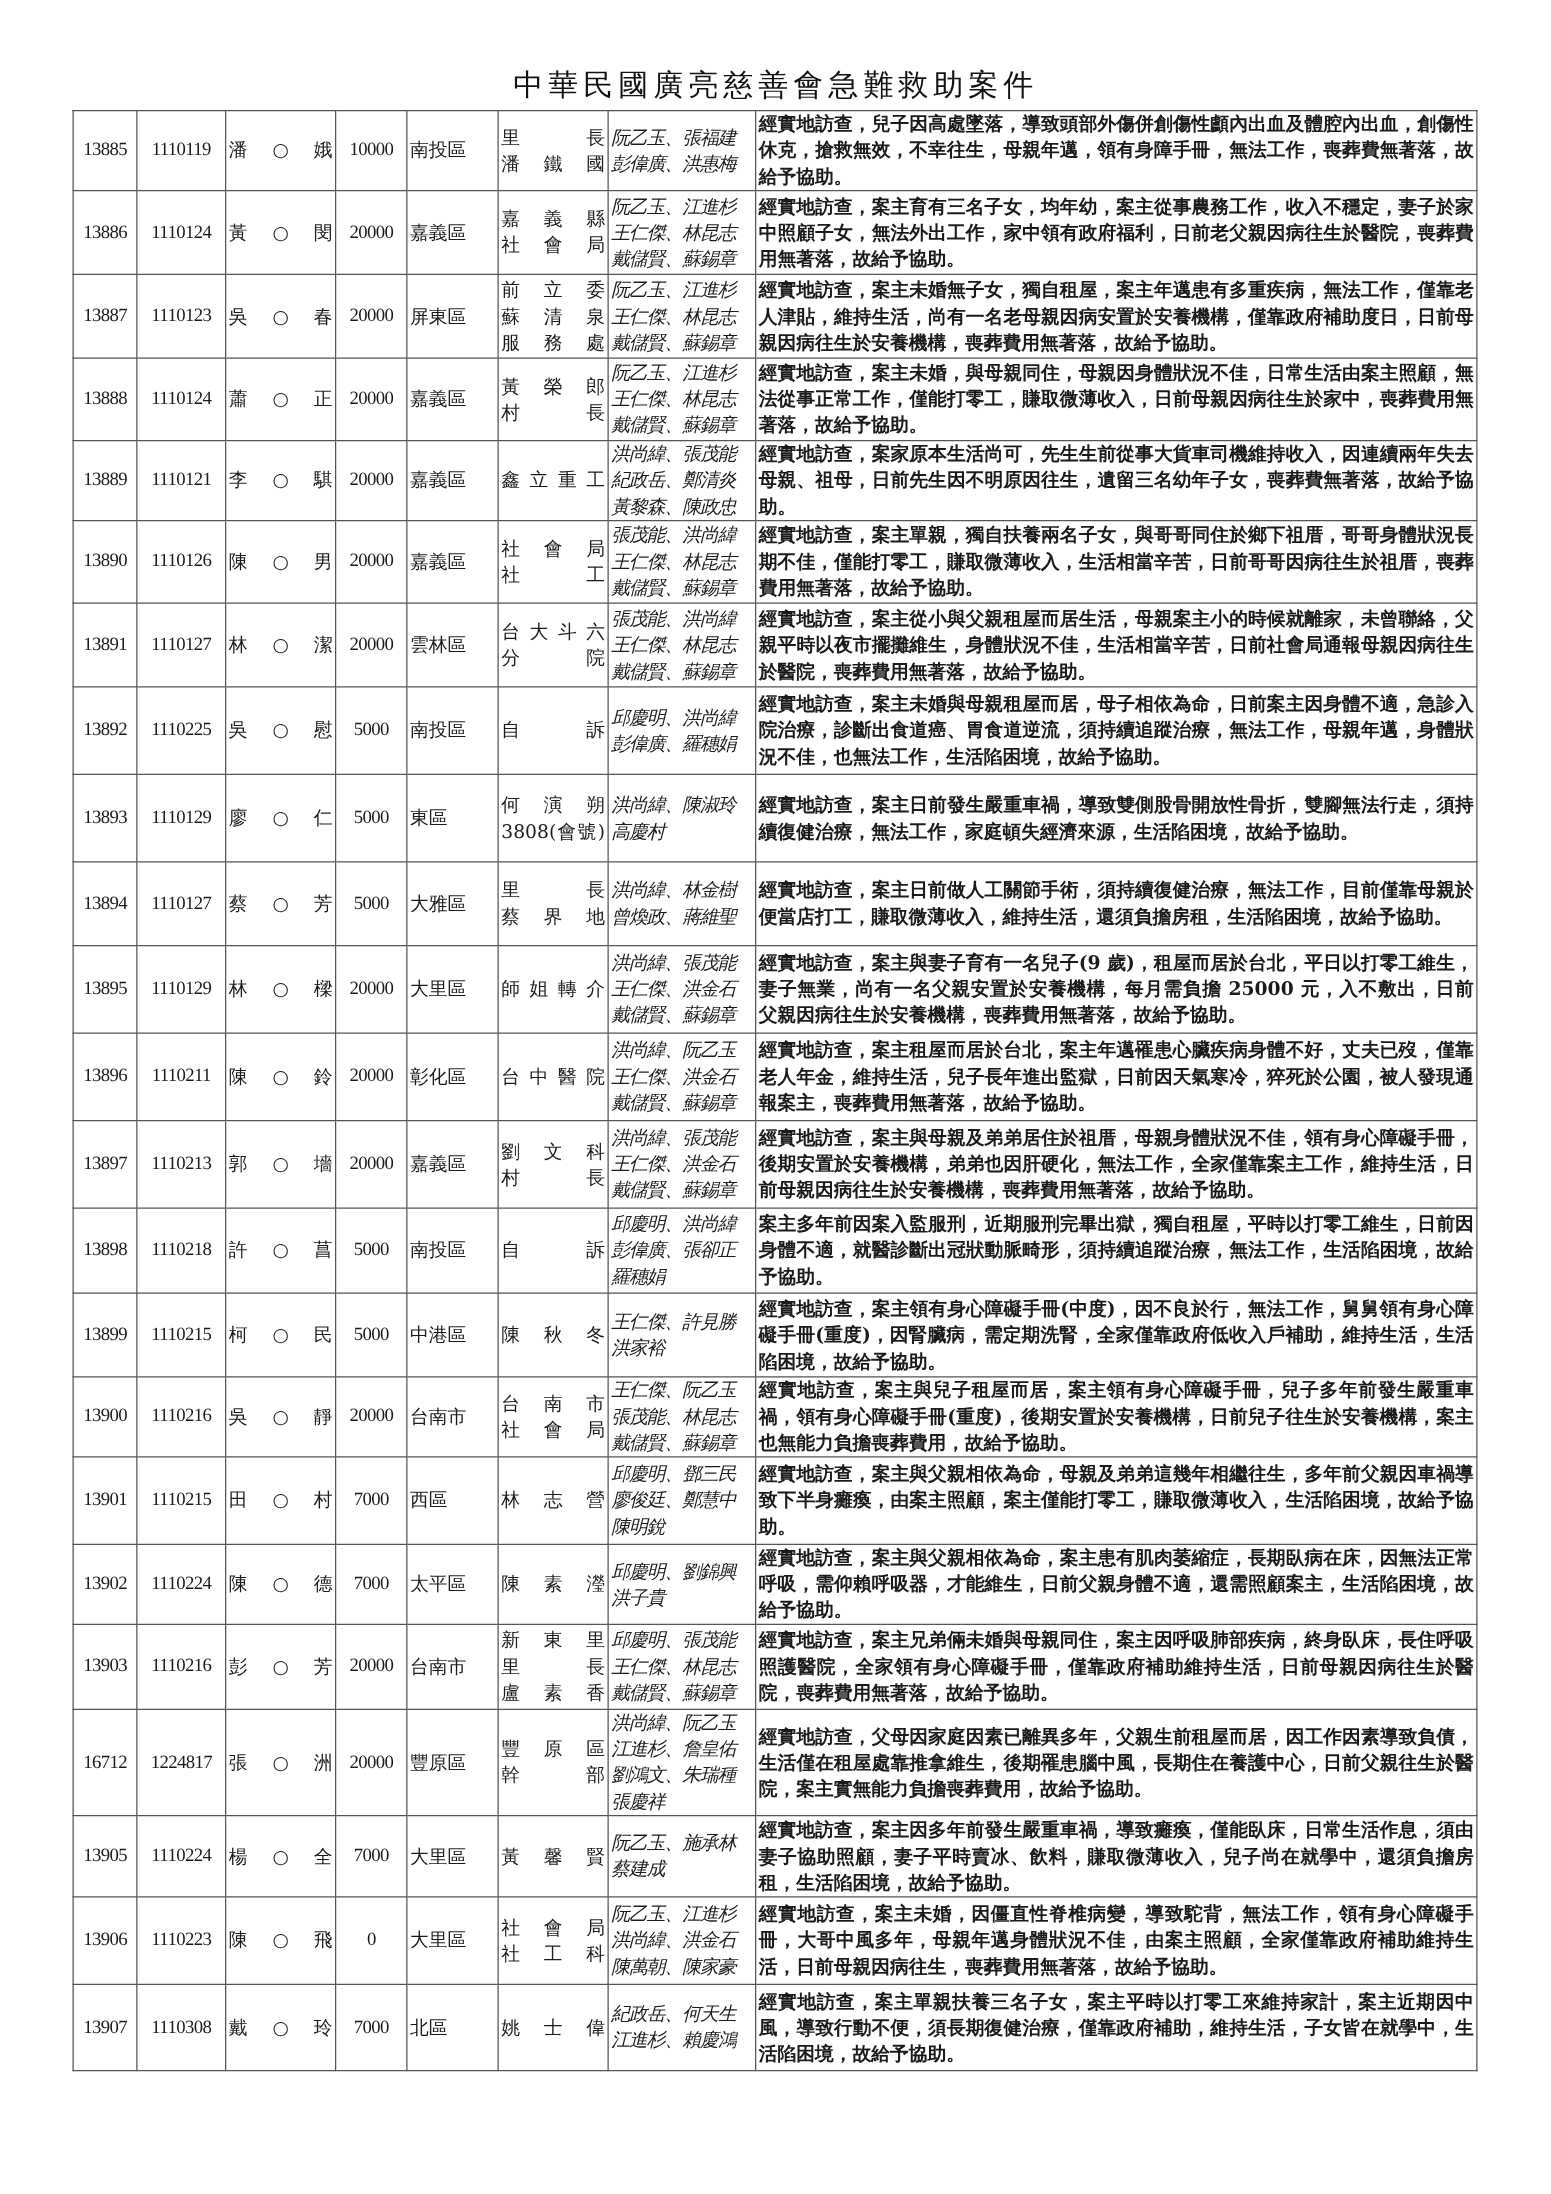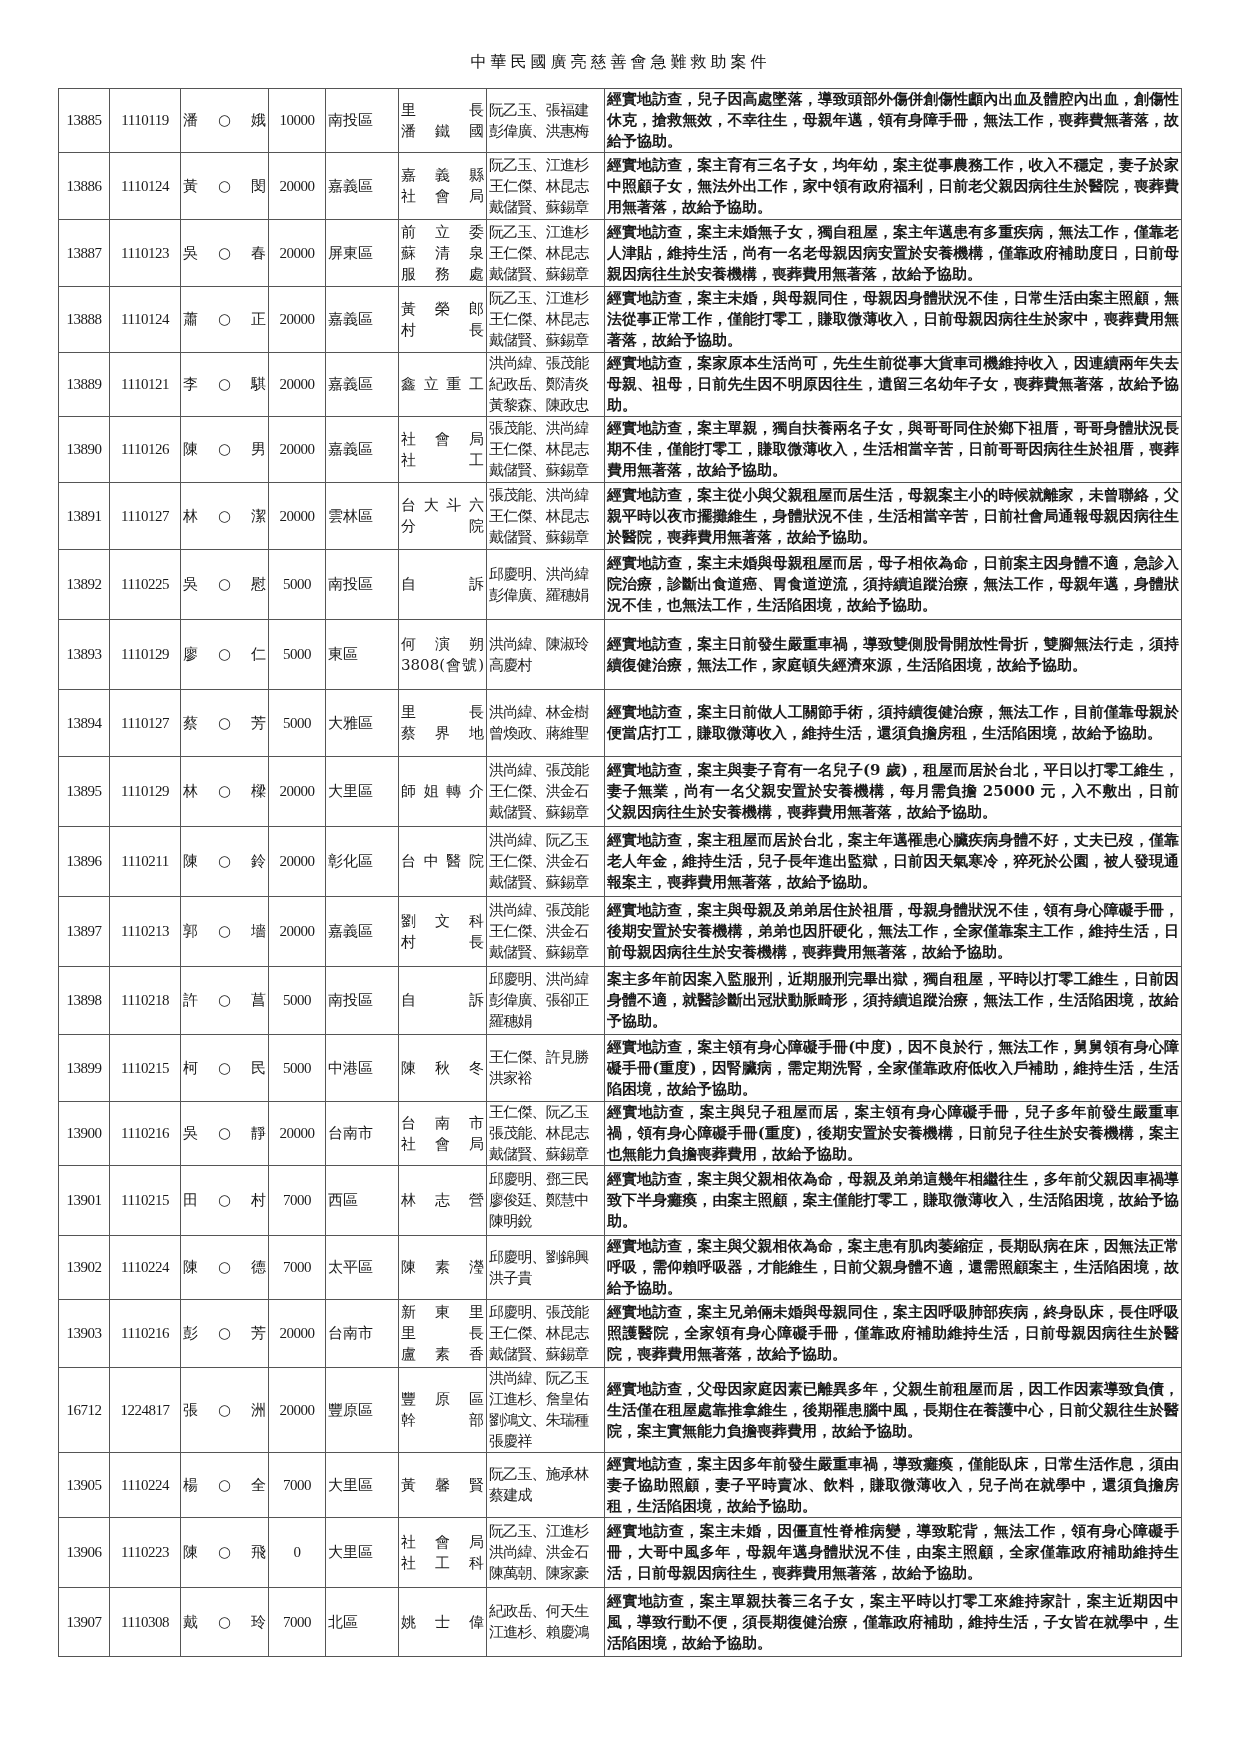--- a/index.html
+++ b/index.html
@@ -1,31 +1,31 @@
 <!DOCTYPE html>
 <html><head>
 <meta charset="utf-8">
 <style>
   html, body { margin:0; padding:0; background:#ffffff; }
   body { width:1241px; height:1755px; position:relative; overflow:hidden;
          font-family:"DejaVu Serif","Liberation Serif", serif; color:#111; }
   .title { position:absolute; left:0; top:52px; width:1241px; text-align:center;
-           font-family:"DejaVu Sans","Liberation Sans", sans-serif; font-size:16px;
+           font-family:"DejaVu Sans","Liberation Sans", sans-serif; font-size:24px;
            letter-spacing:4px; color:#111; }
   table.cases { position:absolute; left:58px; top:88px; width:1124px;
                 border-collapse:collapse; table-layout:fixed; }
   table.cases td { border:1.6px solid #555; padding:0 2px; vertical-align:middle;
                    font-size:15px; line-height:21px; color:#1a1a1a; }
   td.c-no, td.c-date, td.c-amt { text-align:center; font-family:"Liberation Serif","DejaVu Serif", serif; font-size:15px; letter-spacing:-0.5px; }
   td.c-name { padding:0 6px; }
   td.c-name .nm { display:flex; justify-content:space-between; }
   td.c-area { }
   td.c-ref { padding:0 4px; }
   td.c-ref .line { display:block; text-align-last:justify; text-align:justify; white-space:nowrap; }
-  td.c-vis { font-size:14.5px; line-height:21px; white-space:normal; padding:0 2px; }
+  td.c-vis { font-size:14.5px; line-height:21px; white-space:normal; padding:0 2px;font-style:italic; }
   td.c-vis .v { display:block; white-space:nowrap; letter-spacing:-0.8px; }
   td.c-desc { font-size:15px; line-height:21.5px; padding:1px 3px; text-align:justify;font-weight:bold; }
 </style>
 </head>
 <body>
 
 <div class="title">中華民國廣亮慈善會急難救助案件</div>
 
 <table class="cases">
   <colgroup>

